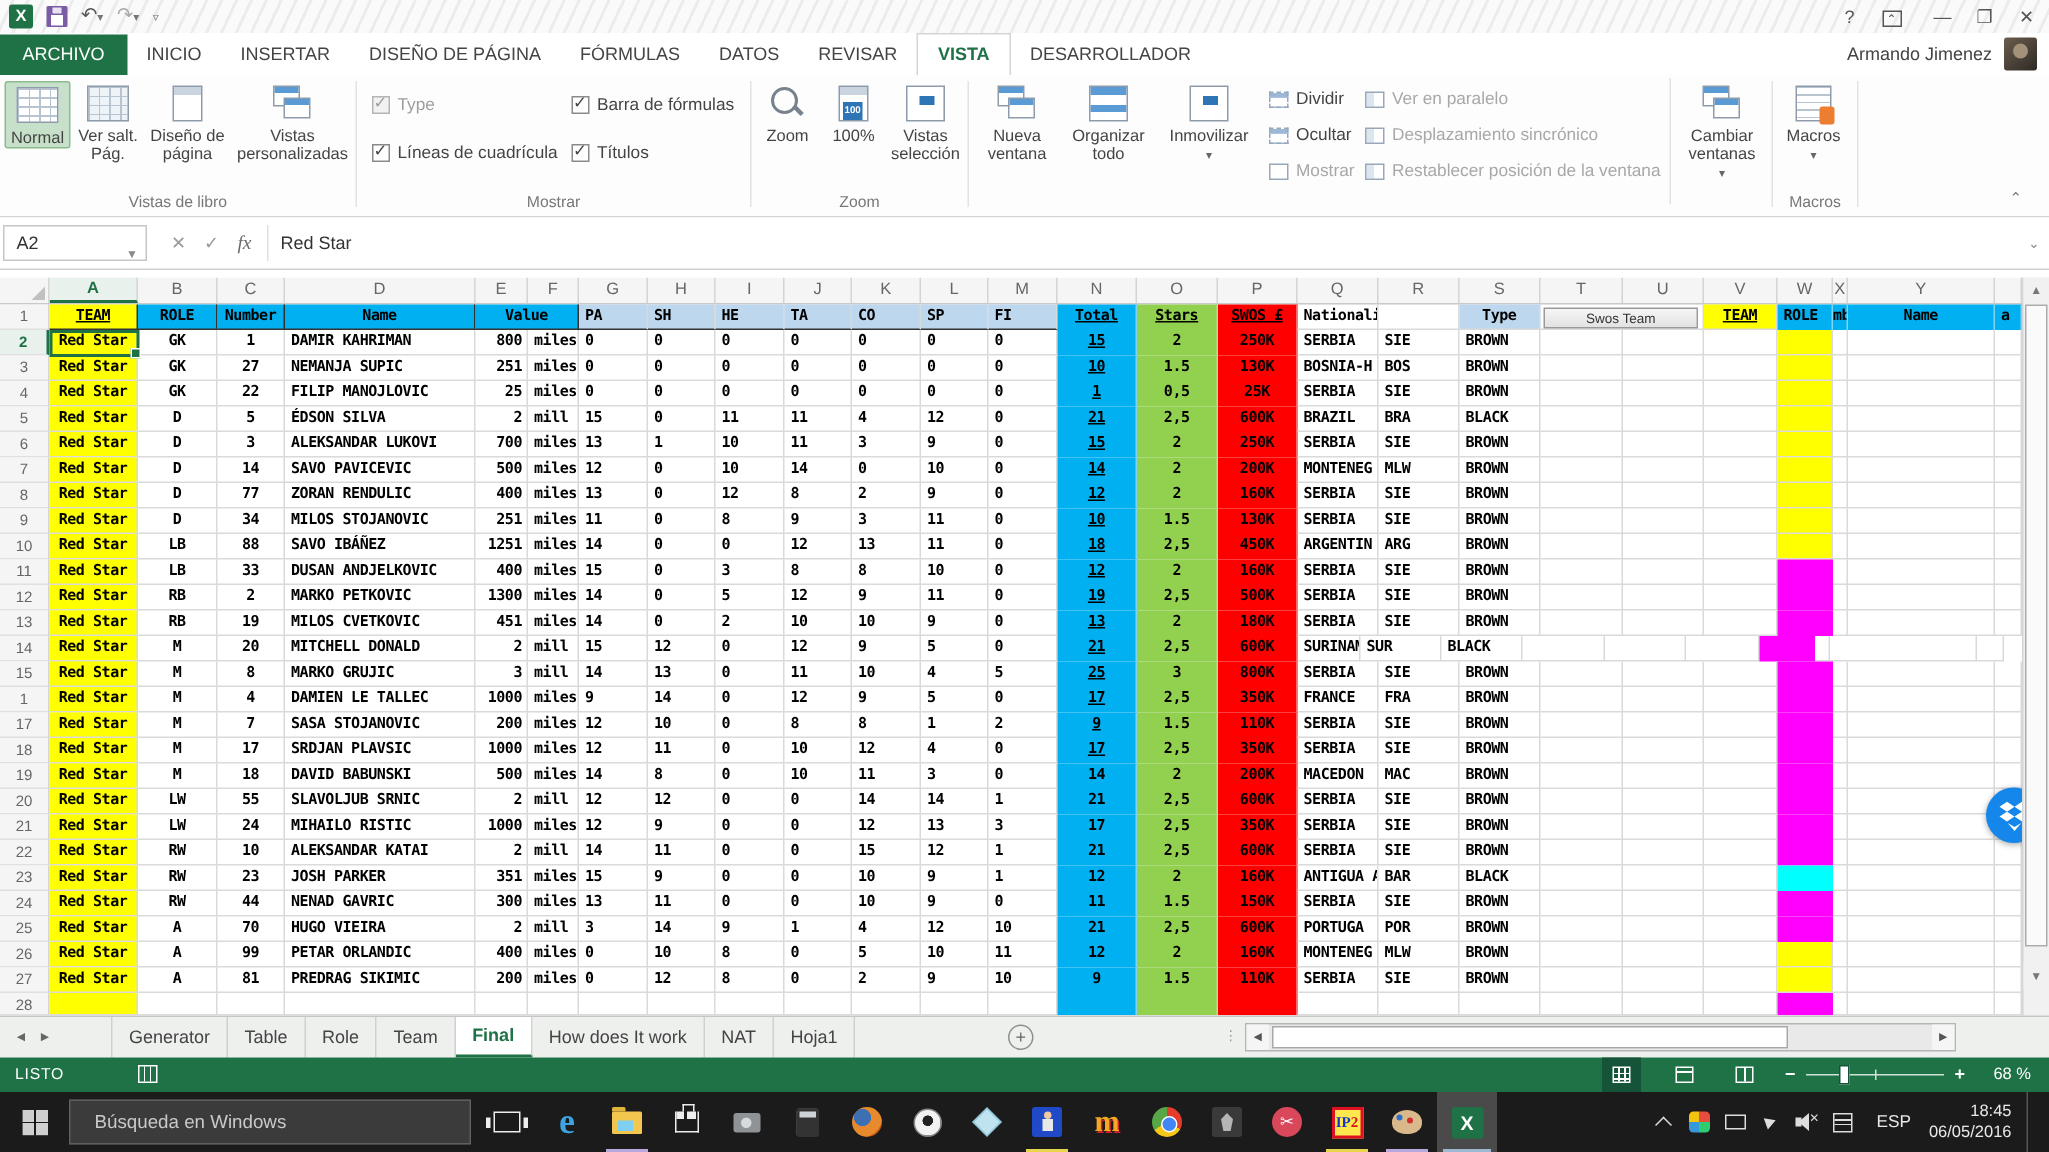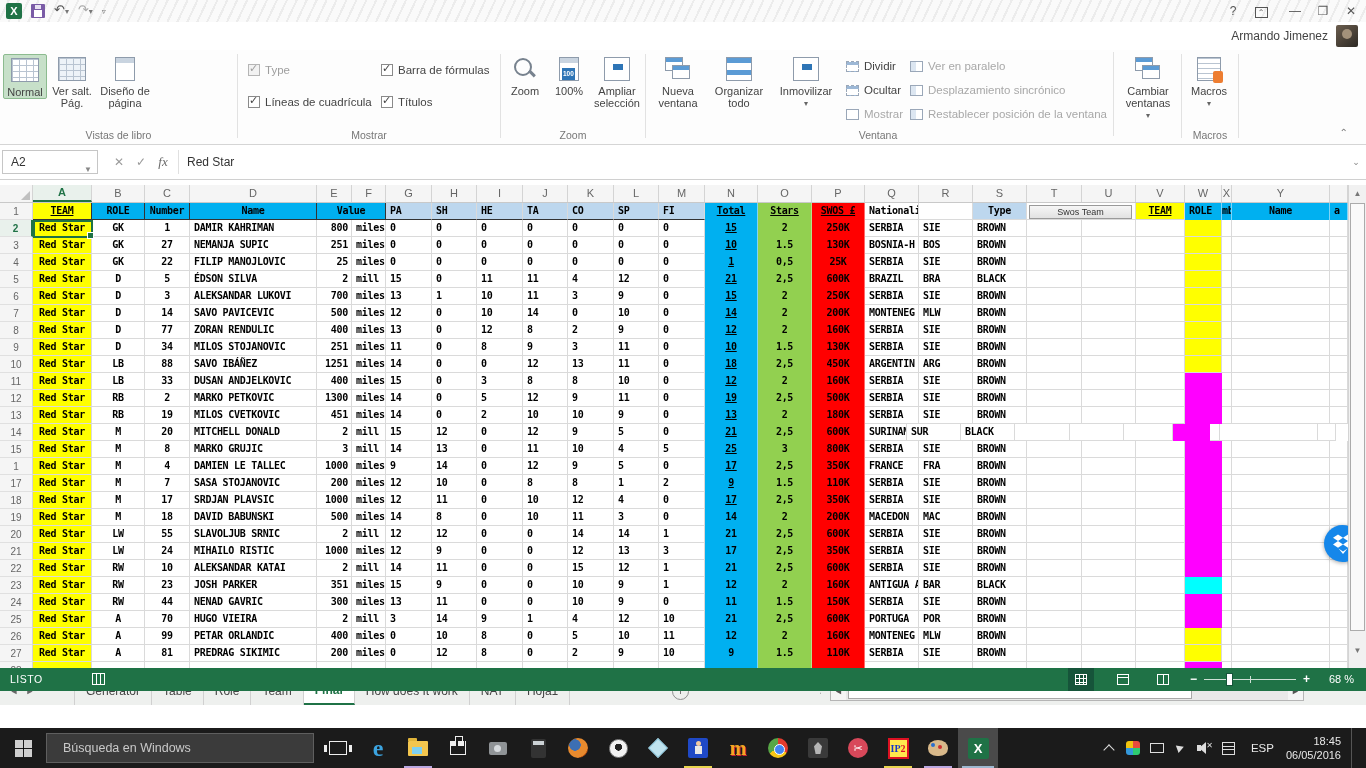--- a/index.html
+++ b/index.html
@@ -134,21 +134,21 @@
 .stab.active{background:#fff;color:#1F7246;font-weight:bold;border-bottom:2px solid #1F7246;line-height:25px}
 #addsheet{position:absolute;left:672px;top:5px;width:17px;height:17px;border:1px solid #8f8f8f;border-radius:50%;
  color:#666;font-size:12px;text-align:center;line-height:15px}
 #hsplit{position:absolute;left:816px;top:7px;color:#999;font-size:9px;letter-spacing:-2px}
 #hscroll{position:absolute;left:830px;top:4px;width:474px;height:19px;background:#e9e9e9;border:1px solid #b5b5b5;display:flex}
 .harrow{width:15px;text-align:center;color:#555;font-size:9px;line-height:17px;background:#f5f5f5}
 #hthumb{position:absolute;left:17px;top:1px;width:344px;height:15px;background:#fff;border:1px solid #a8a8a8}
 #hscroll .harrow.r{position:absolute;right:0;top:0;height:17px}
 
 
-#statusbar{position:absolute;left:0;top:668px;width:1366px;height:23px;background:#1F7246;color:#fff}
+#statusbar{position:absolute;left:0;top:705px;width:1366px;height:23px;background:#1F7246;color:#fff}
 #ready{position:absolute;left:10px;top:5px;font-size:10.5px;letter-spacing:.5px}
 #macrec{position:absolute;left:92px;top:5px;width:13px;height:12px;border:1px solid #fff;
  background-image:repeating-linear-gradient(90deg,transparent 0 3px,#fff 3px 4px)}
 .sview{position:absolute;top:0;width:26px;height:23px;display:flex;align-items:center;justify-content:center}
 .sview.on{background:#16543a}
 .sv-ico{width:12px;height:11px;border:1px solid #fff}
 .sv-ico.grid{background-image:repeating-linear-gradient(90deg,transparent 0 3px,#fff 3px 4px),repeating-linear-gradient(transparent 0 3px,#fff 3px 4px)}
 .sv-ico.lay{background-image:linear-gradient(transparent 0 2px,#fff 2px 3px,transparent 3px)}
 .sv-ico.brk{background-image:linear-gradient(90deg,transparent 0 5px,#fff 5px 6px,transparent 6px)}
 #zslider{position:absolute;left:1190px;top:0;width:120px;height:23px}
@@ -236,39 +236,57 @@
       <div class="redo-ico">↷<span class="qat-caret">▾</span></div>
       <div class="qat-caret">▿</div>
     </div>
     <div class="winctl" style="right:120px">?</div>
     <div class="winctl" style="right:92px"><span class="ribopt-box">⌃</span></div>
     <div class="winctl" style="right:58px">—</div>
     <div class="winctl" style="right:30px">❐</div>
     <div class="winctl" style="right:2px">✕</div>
   </div>
 
+  <div id="tabrow">
+    <div class="rtab archivo">ARCHIVO</div>
+    <div class="rtab">INICIO</div>
+    <div class="rtab">INSERTAR</div>
+    <div class="rtab">DISEÑO DE PÁGINA</div>
+    <div class="rtab">FÓRMULAS</div>
+    <div class="rtab">DATOS</div>
+    <div class="rtab">REVISAR</div>
+    <div class="rtab active">VISTA</div>
+    <div class="rtab">DESARROLLADOR</div>
+  </div>
   <div id="userbox">
     <span id="username">Armando Jimenez</span>
     <div id="avatar"></div>
   </div>
 
   <div id="ribbon">
 
     <div class="rgroup" style="left:0;width:237px">
       <div class="bigbtn sel" style="left:3px;width:44px">
         <div class="sheet-ico"></div>
         <div class="lbl">Normal</div>
       </div>
       <div class="bigbtn" style="left:49px;width:46px">
         <div class="sheet-ico" style="background-color:#eef3f8"></div>
         <div class="lbl">Ver salt. Pág.</div>
       </div>
       <div class="bigbtn" style="left:97px;width:56px">
         <div class="page-ico"></div>
         <div class="lbl">Diseño de página</div>
+      </div>
+      <div class="bigbtn" style="left:155px;width:80px">
+        <div class="win-ico">
+            <div class="w1"></div>
+            <div class="w2"></div>
+          </div>
+        <div class="lbl">Vistas personalizadas</div>
       </div>
       <div class="glabel">Vistas de libro</div>
     </div>
     <div class="gsep" style="left:237px"></div>
 
     <div class="rgroup" style="left:238px;width:262px">
       <div class="cbrow dis" style="left:10px;top:14px">
         <div class="cb dis"></div>
           <span>Type</span>
       </div>
@@ -294,21 +312,21 @@
         <div class="lbl">Zoom</div>
       </div>
       <div class="bigbtn" style="left:47px;width:42px">
         <div class="page-ico" style="position:relative">
             <span class="badge100">100</span>
           </div>
         <div class="lbl">100%</div>
       </div>
       <div class="bigbtn" style="left:90px;width:52px">
         <div class="frz-ico"></div>
-        <div class="lbl">Ampliar selección</div>
+        <div class="lbl">Vistas selección</div>
       </div>
       <div class="glabel">Zoom</div>
     </div>
     <div class="gsep" style="left:645px"></div>
 
     <div class="rgroup" style="left:646px;width:534px">
       <div class="bigbtn" style="left:4px;width:56px">
         <div class="win-ico">
             <div class="w1"></div>
             <div class="w2"></div>
@@ -350,21 +368,20 @@
       </div>
       <div class="gsep" style="left:467px;top:2px"></div>
       <div class="bigbtn" style="left:472px;width:60px">
         <div class="win-ico">
             <div class="w1"></div>
             <div class="w2"></div>
           </div>
         <div class="lbl">Cambiar ventanas</div>
         <div class="caret">▾</div>
       </div>
-      <div class="glabel" style="right:70px;left:0">Ventana</div>
     </div>
     <div class="gsep" style="left:1181px"></div>
 
     <div class="rgroup" style="left:1182px;width:56px">
       <div class="bigbtn" style="left:4px;width:46px">
         <div class="macro-ico"></div>
         <div class="lbl">Macros</div>
         <div class="caret">▾</div>
       </div>
       <div class="glabel">Macros</div>

